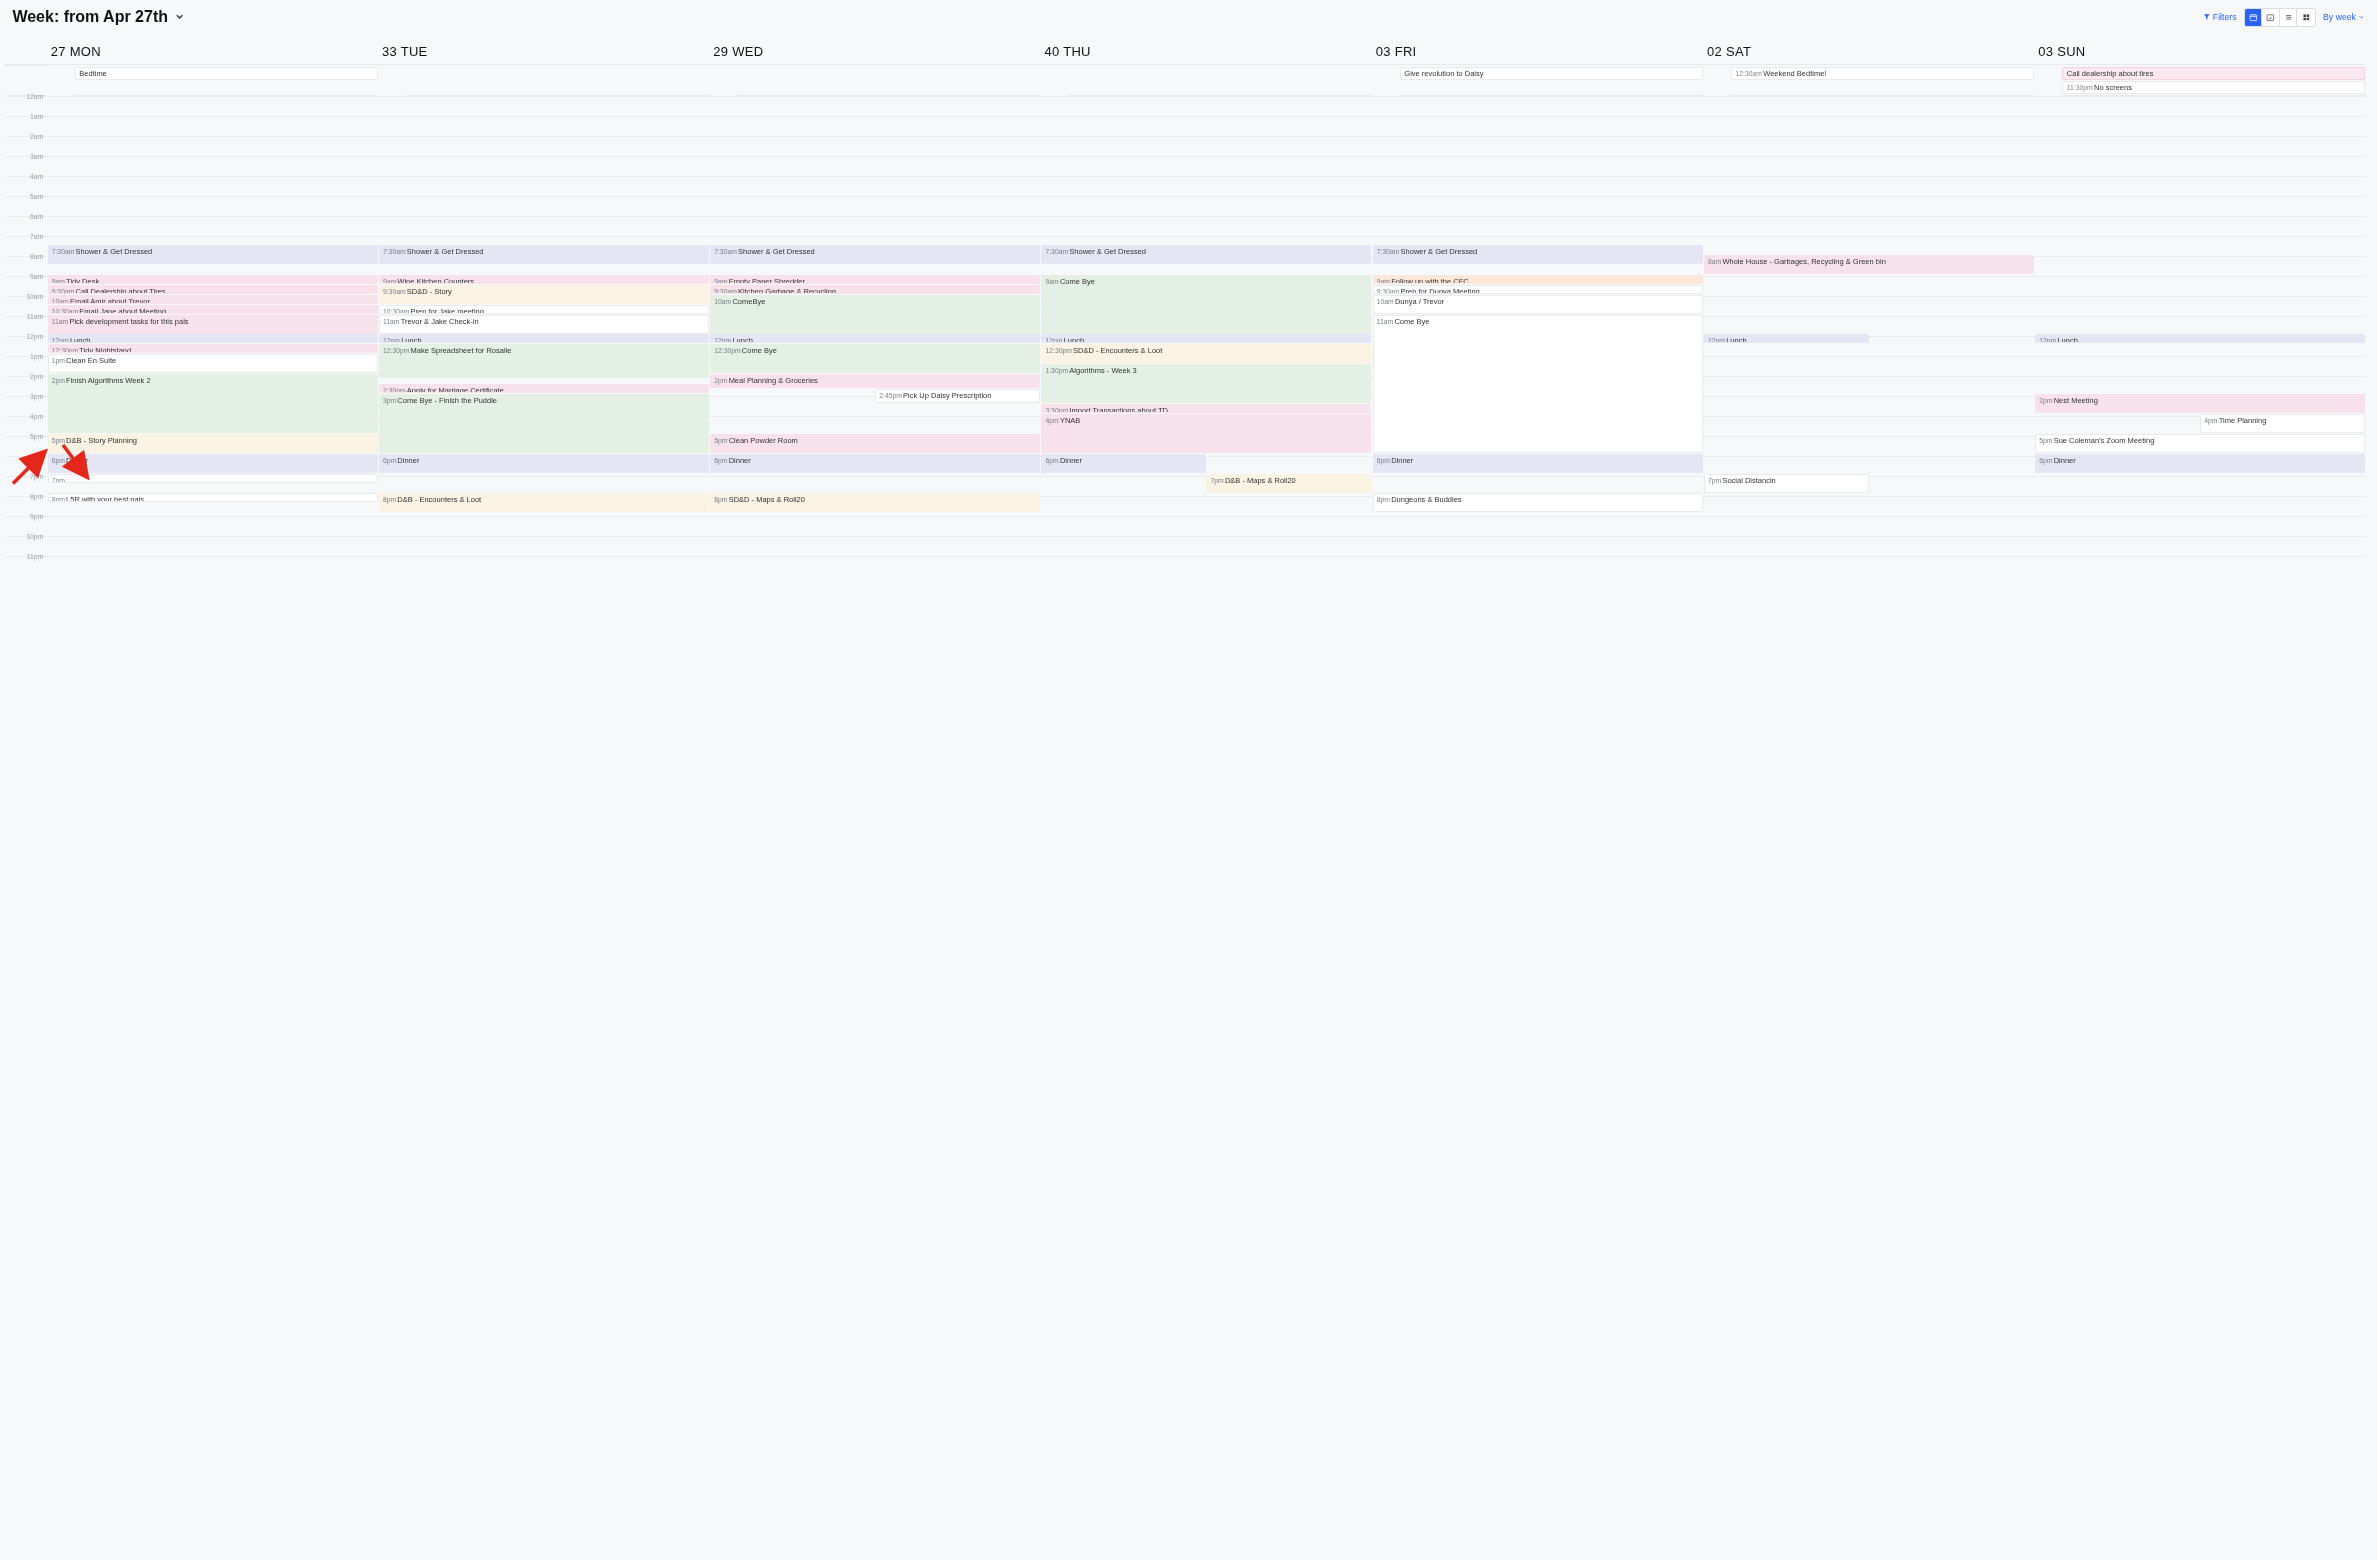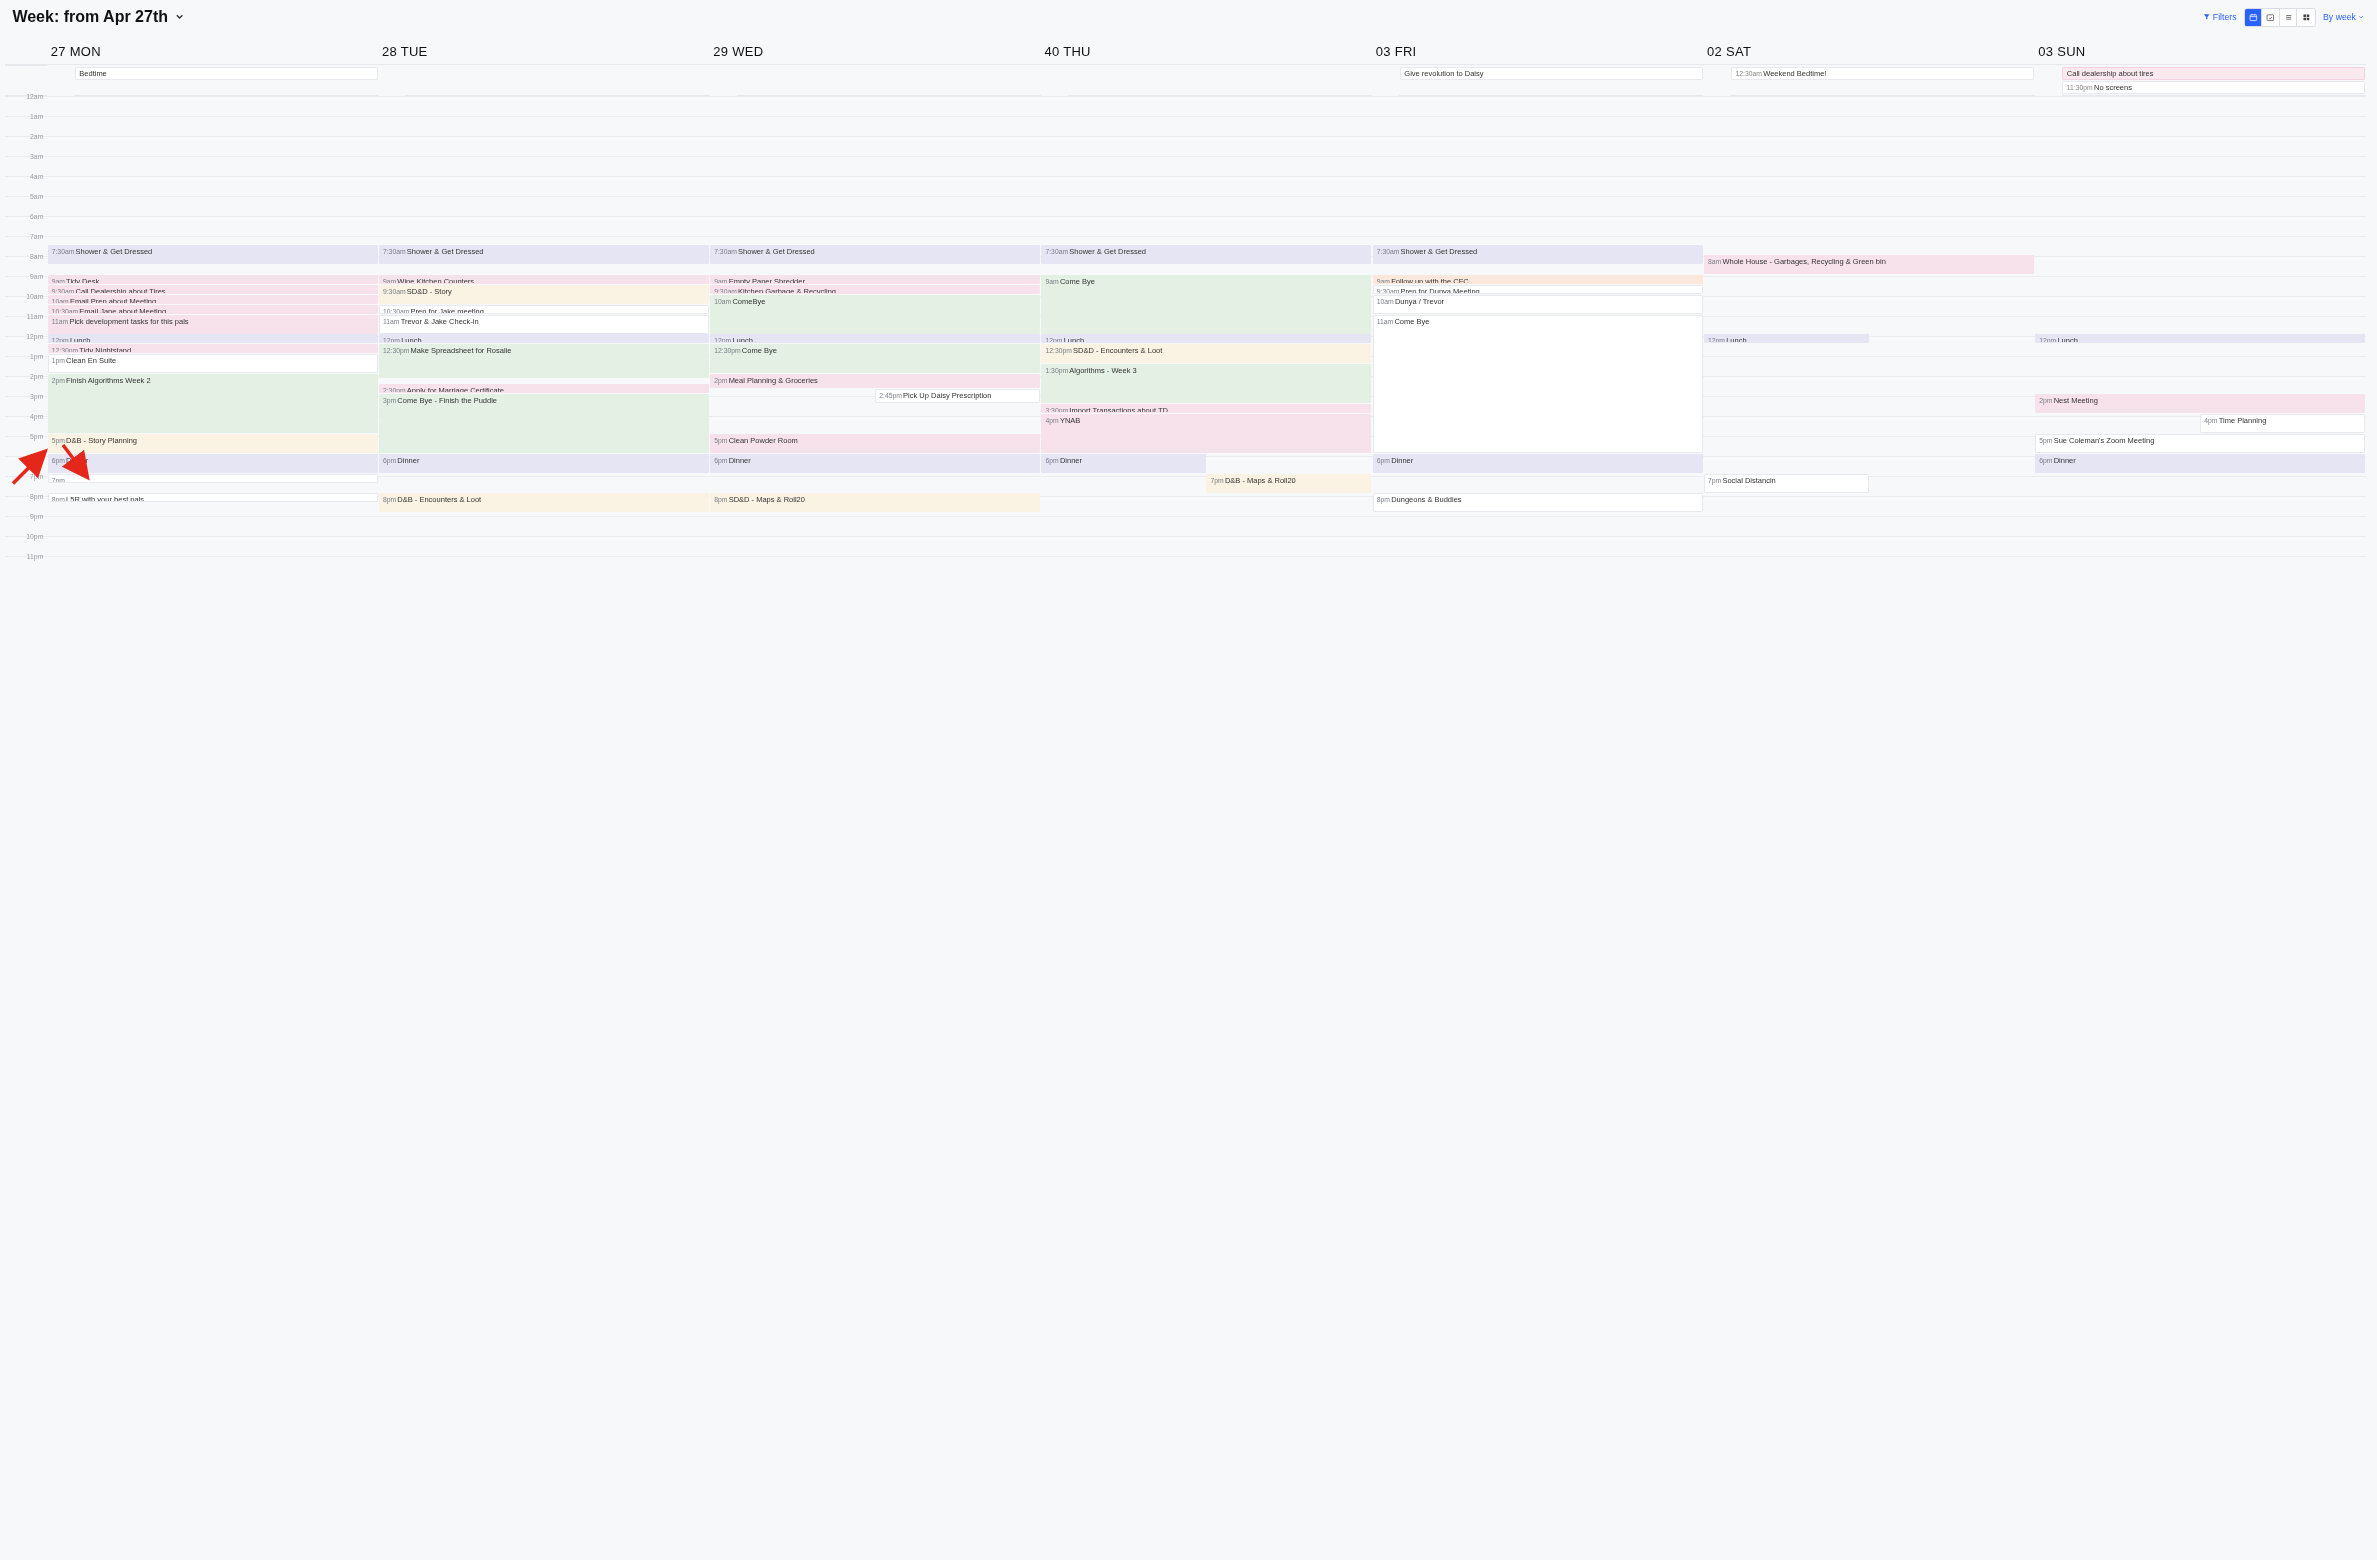--- a/index.html
+++ b/index.html
@@ -239,21 +239,21 @@
         </svg>
     </div>
   </div>
 </div>
 
 <div class="calendar-wrap">
   <div class="calendar" id="cal-header">
     <div class="gutter-head"></div>
 
   <div class="hcell">27 MON</div>
-      <div class="hcell">28 TUE</div>
+      <div class="hcell">33 TUE</div>
       <div class="hcell">29 WED</div>
       <div class="hcell">40 THU</div>
       <div class="hcell">03 FRI</div>
       <div class="hcell">02 SAT</div>
       <div class="hcell">03 SUN</div>
     </div>
 
   <div class="calendar" id="cal-allday">
     <div class="allday-gutter"></div>
 
@@ -374,21 +374,21 @@
           <div class="slot"></div>
           <div class="slot"></div>
           <div class="slot"></div>
           <div class="slot"></div>
           <div class="slot"></div>
           <div class="slot"></div>
           <div class="events-layer">
             <div class="evt c-lav" style="top: 149px; height: 19px; white-space: normal;"><span class="tm">7:30am</span><span>Shower &amp; Get Dressed</span></div>
             <div class="evt c-pink" style="top: 179px; height: 9.3px;"><span class="tm">9am</span><span>Tidy Desk</span></div>
             <div class="evt c-pink" style="top: 189px; height: 9.3px;"><span class="tm">9:30am</span><span>Call Dealership about Tires</span></div>
-            <div class="evt c-pink" style="top: 199px; height: 9.3px;"><span class="tm">10am</span><span>Email Prep about Meeting</span></div>
+            <div class="evt c-pink" style="top: 199px; height: 9.3px;"><span class="tm">10am</span><span>Email Amir about Trevor</span></div>
             <div class="evt c-pink" style="top: 209px; height: 9.3px;"><span class="tm">10:30am</span><span>Email Jane about Meeting</span></div>
             <div class="evt c-pink" style="top: 219px; height: 19px; white-space: normal;"><span class="tm">11am</span><span>Pick development tasks for this pals</span></div>
             <div class="evt c-lav" style="top: 238px; height: 9.3px;"><span class="tm">12pm</span><span>Lunch</span></div>
             <div class="evt c-pink" style="top: 248px; height: 9.3px;"><span class="tm">12:30pm</span><span>Tidy Nightstand</span></div>
             <div class="evt c-white" style="top: 258px; height: 19px; white-space: normal;"><span class="tm">1pm</span><span>Clean En Suite</span></div>
             <div class="evt c-green" style="top: 278px; height: 59px; white-space: normal;"><span class="tm">2pm</span><span>Finish Algorithms Week 2</span></div>
             <div class="evt c-cream" style="top: 338px; height: 19px; white-space: normal;"><span class="tm">5pm</span><span>D&amp;B - Story Planning</span></div>
             <div class="evt c-lav" style="top: 358px; height: 19px; white-space: normal;"><span class="tm">6pm</span><span>Dinner</span></div>
             <div class="evt c-white" style="top: 378px; height: 9.3px;"><span class="tm">7pm</span><span></span></div>
             <div class="evt c-white" style="top: 397px; height: 9.3px;"><span class="tm">8pm</span><span>L5R with your best pals</span></div>

